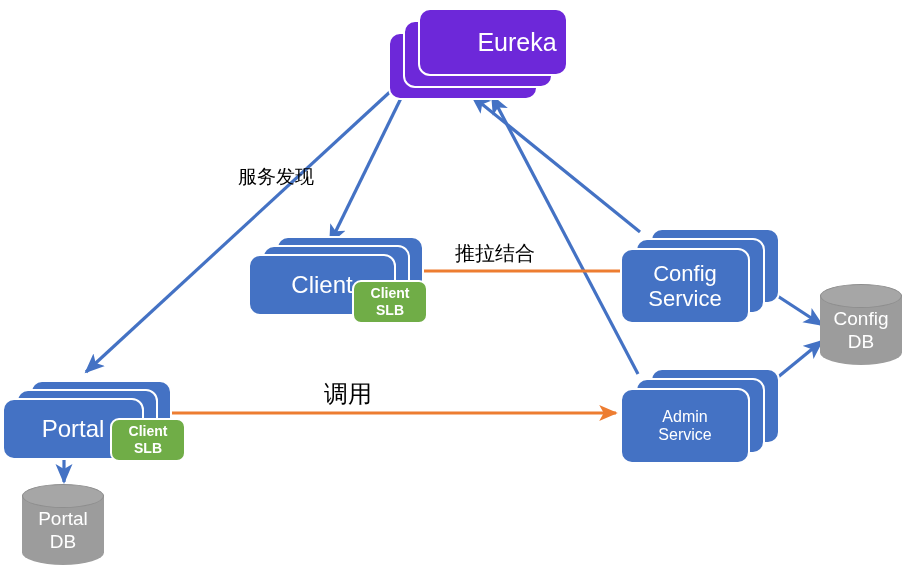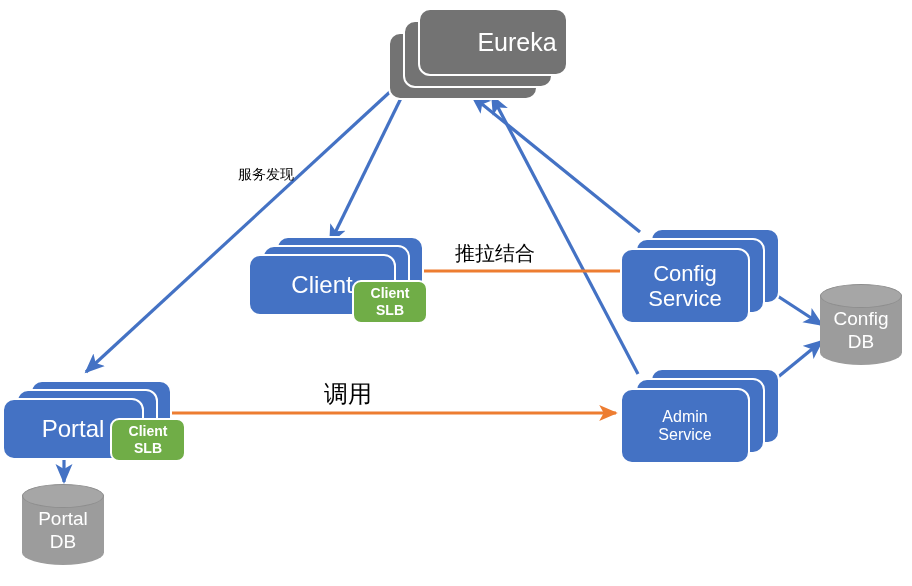--- a/index.html
+++ b/index.html
@@ -39,21 +39,21 @@
   .node .card.front {
     display: flex;
     align-items: center;
     justify-content: center;
     color: #ffffff;
     text-align: center;
     line-height: 1.14;
     font-weight: 400;
   }
   .node.blue .card { background: #4472C4; }
-  .node.orange .card { background: #737373; padding-left: 48px; }
+  .node.orange .card { background: #6d28d9; padding-left: 48px; }
 
   .node .label {
     display: block;
     white-space: pre-line;
     padding: 0 6px;
   }
 
   
   .slb {
     position: absolute;
@@ -201,20 +201,20 @@
 DB</div>
   </div>
 
   <div class="cyl" style="left:22px; top:484px; width:82px; height:88px;">
     <div class="body" style="top:11px; width:82px; height:70px;"></div>
     <div class="top" style="width:82px; height:24px;"></div>
     <div class="cyltext" style="top:24px; font-size:19px;">Portal
 DB</div>
   </div>
 
-  <div class="edge-label" style="left:238px; top:166px; font-size:14px;">服务发现</div>
+  <div class="edge-label" style="left:238px; top:166px; font-size:19px;">服务发现</div>
 
 
   <div class="edge-label" style="left:451px; top:241px; font-size:20px; background:#ffffff; padding:0 4px;">推拉结合</div>
 
   <div class="edge-label" style="left:320px; top:380px; font-size:24px; background:#ffffff; padding:0 4px;">调用</div>
 
 </div>
 
 </body></html>

